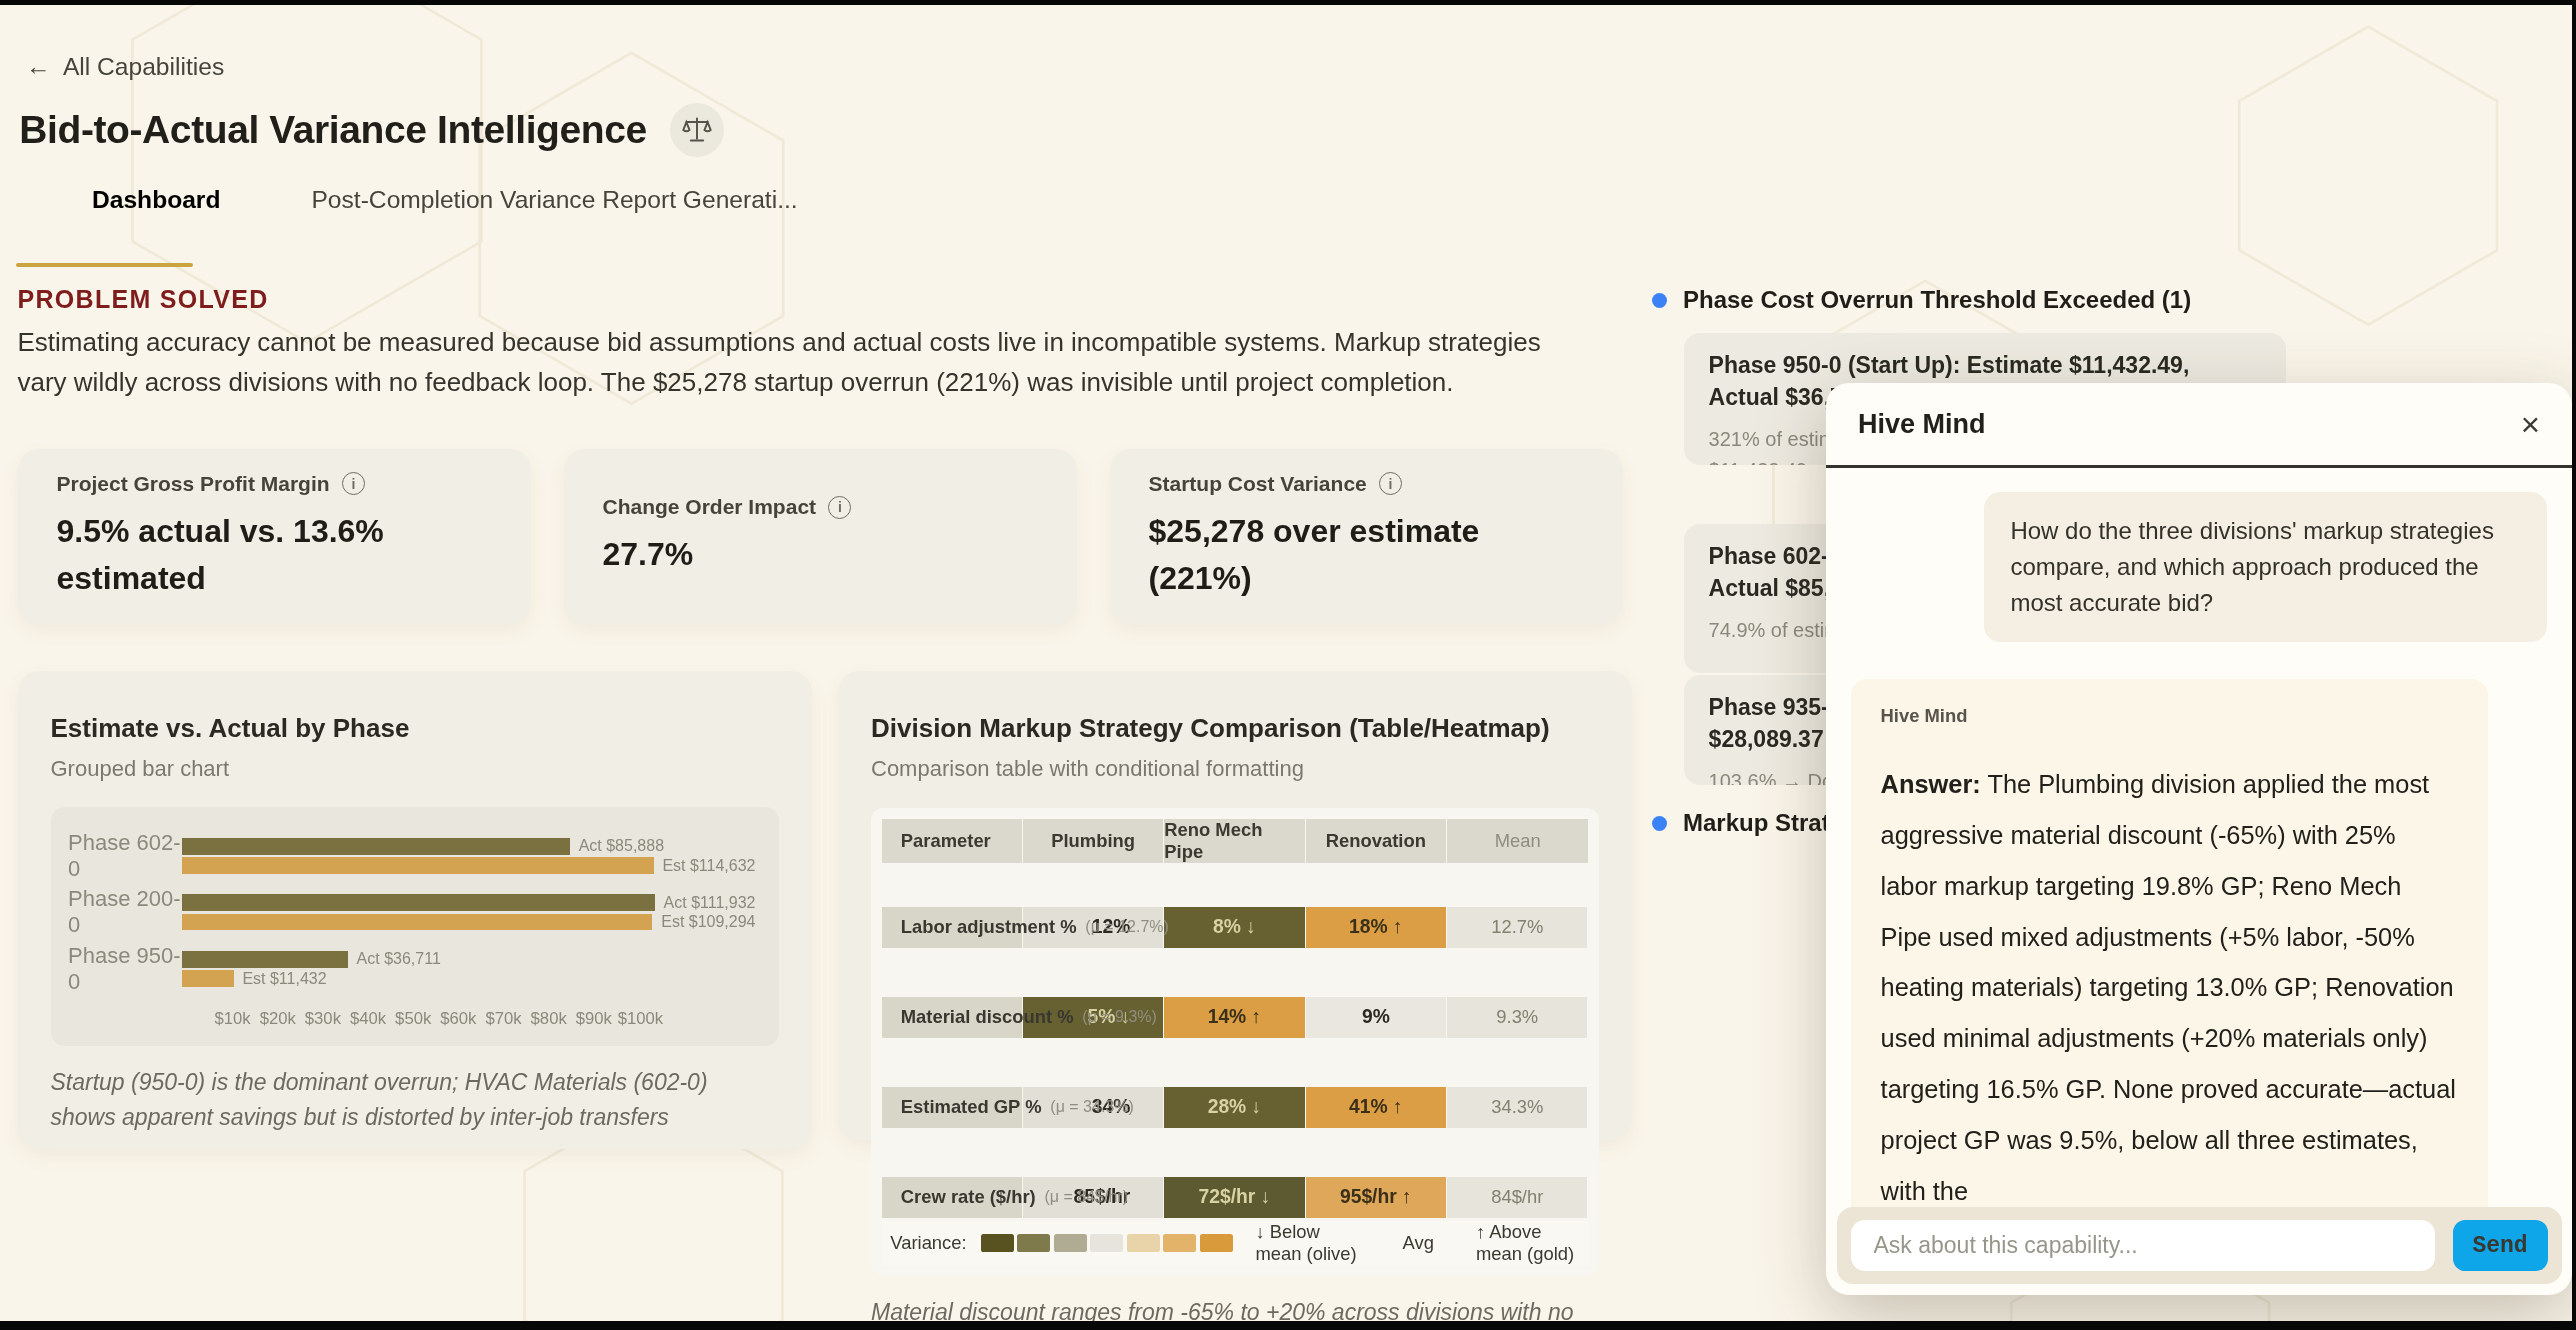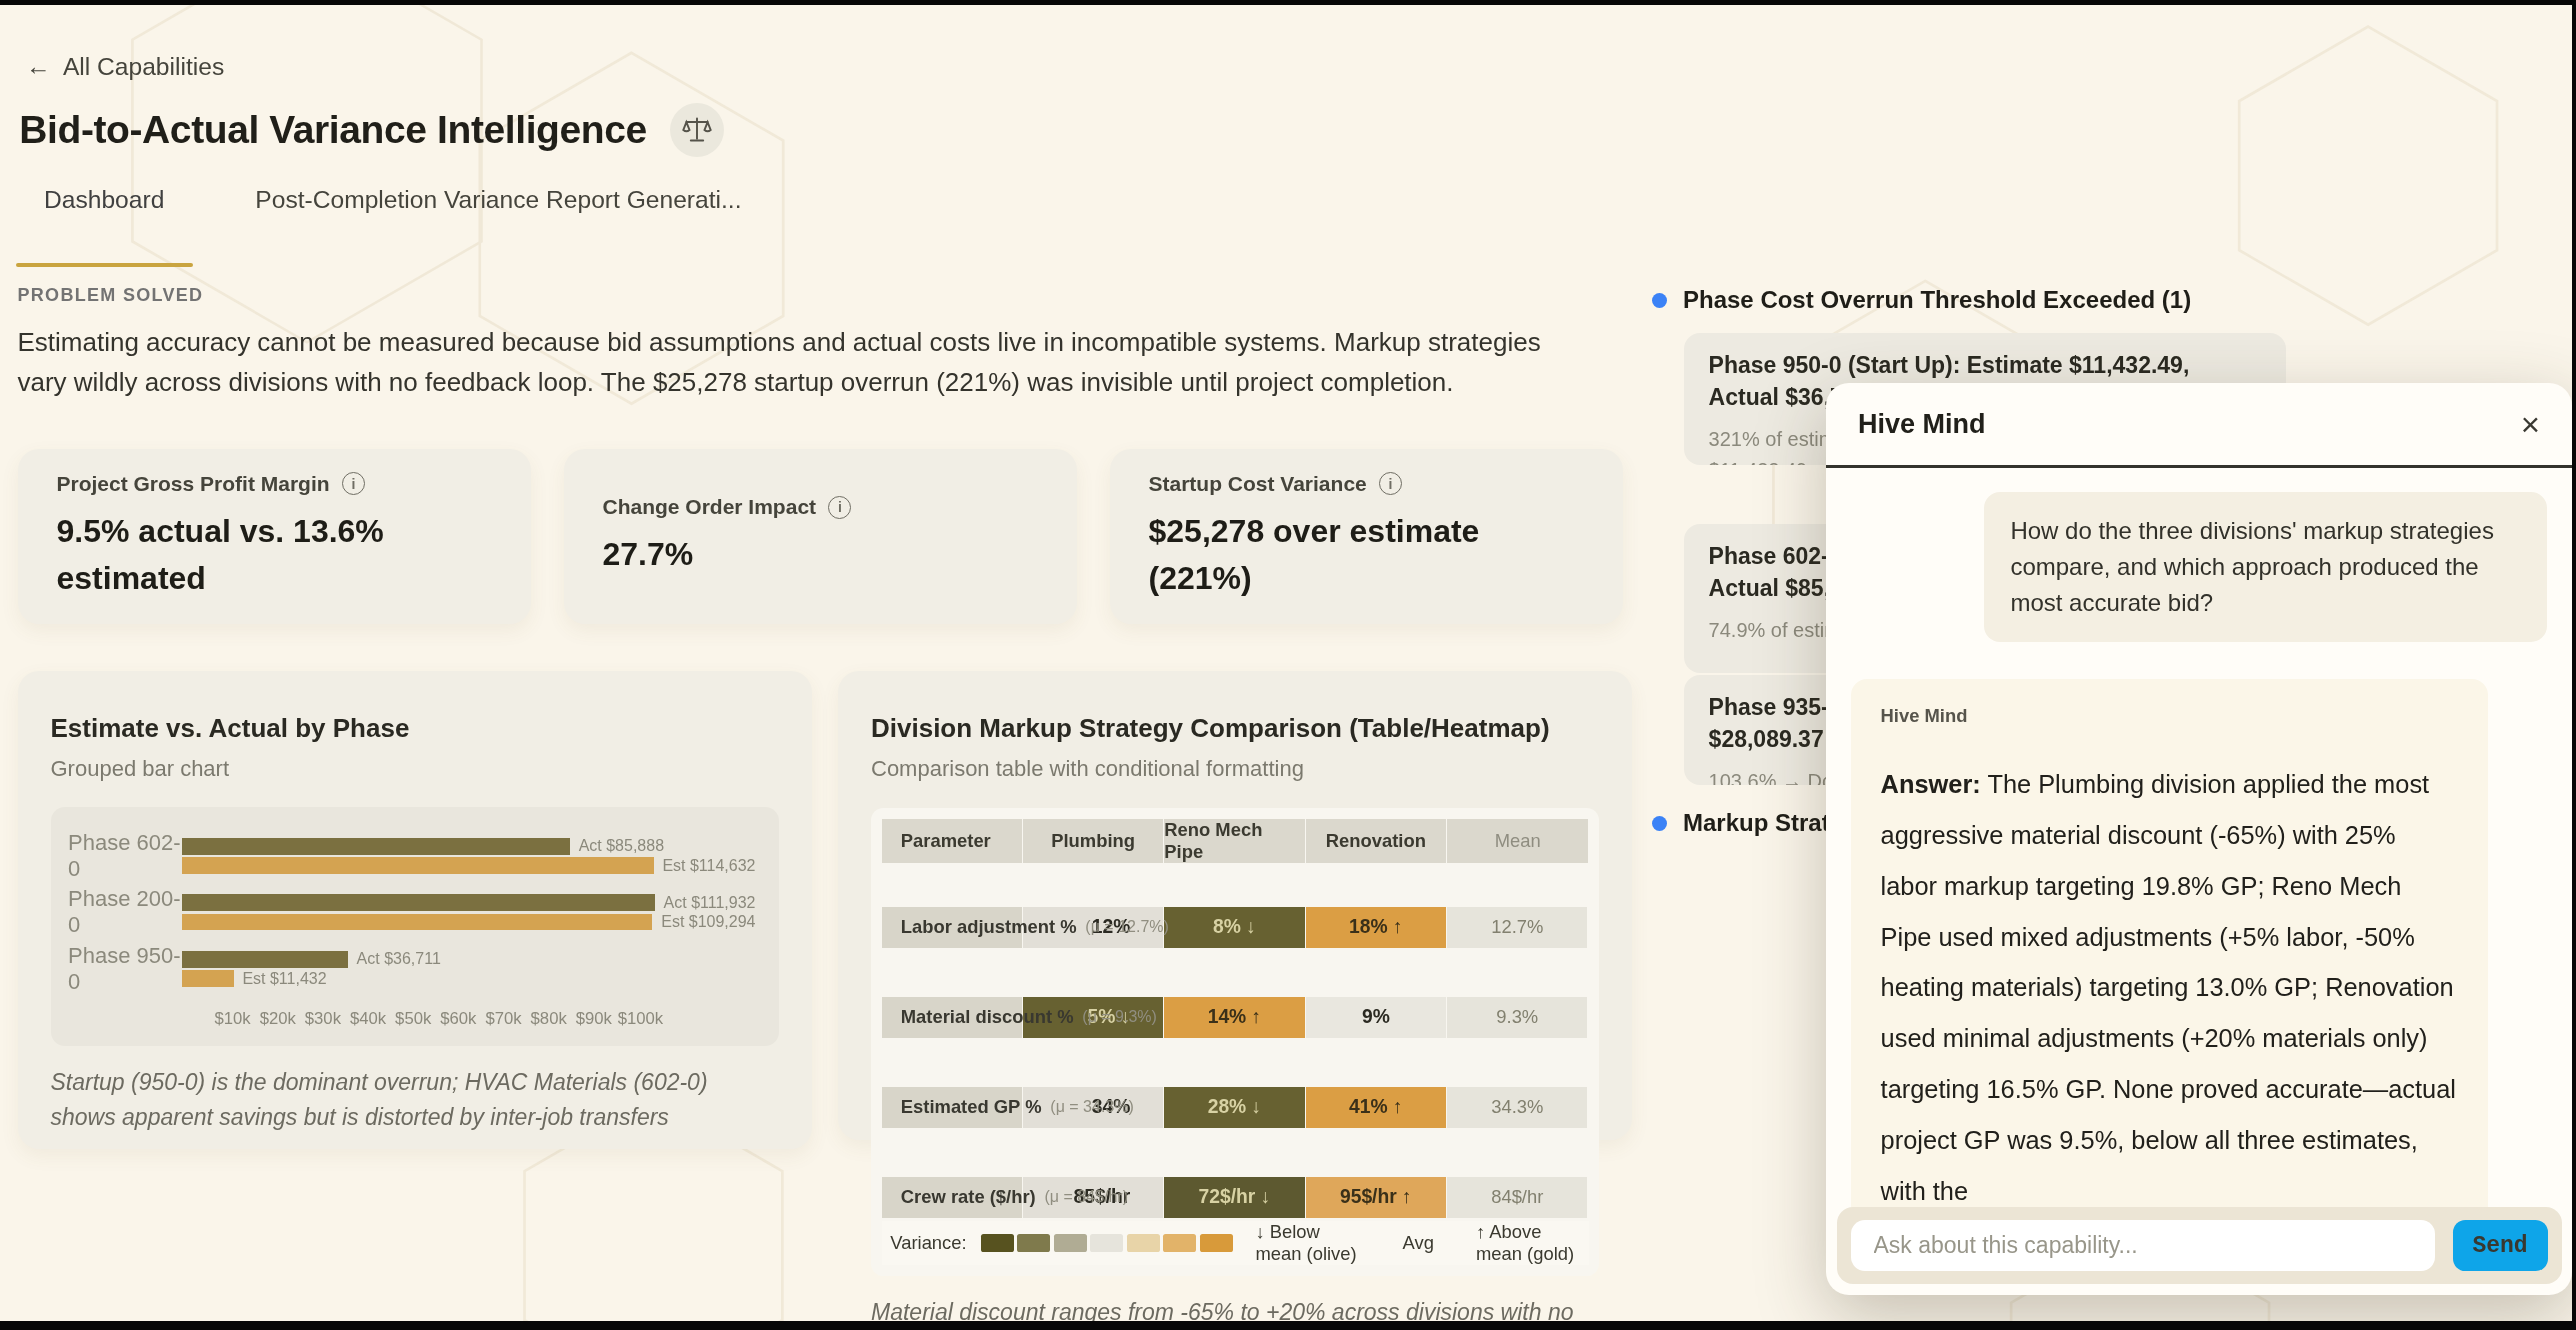--- a/index.html
+++ b/index.html
@@ -21,26 +21,26 @@
 
   
   .back { position:absolute; left:26px; top:53px; display:flex; align-items:center; gap:12.3px;
           font-size:24.6px; color:#45443c; cursor:pointer; }
   .title-row { position:absolute; left:19.3px; top:103px; display:flex; align-items:center; gap:23px; }
   .page-title { font-size:39px; font-weight:bold; color:#201f19; letter-spacing:-0.4px; }
   .title-badge { width:54px; height:54px; border-radius:50%; background:#ebe8dd;
                  display:flex; align-items:center; justify-content:center; }
   .tabs { position:absolute; left:44px; top:186px; display:flex; gap:91px; font-size:24.6px; }
   .tab { color:#45443c; cursor:pointer; }
-  .tab.active { color:#404040; font-weight:400; }
+  .tab.active { color:#000000; font-weight:700;margin-left:48px; }
   .tab-underline { position:absolute; left:16px; top:263px; width:177px; height:4.4px;
                    background:#c9a43f; border-radius:2.6px; }
 
-  .problem-label { position:absolute; left:17.5px; top:285px; font-size:18px; font-weight:bold;
-                   color:#737373; letter-spacing:1.3px; }
+  .problem-label { position:absolute; left:17.5px; top:285px; font-size:25px; font-weight:bold;
+                   color:#7f1d1d; letter-spacing:1.3px; }
   .problem-text { position:absolute; left:17.5px; top:323px; width:1579px; font-size:26px;
                   line-height:1.52; color:#34332c; }
 
   
   .metrics { position:absolute; left:17.5px; top:449px; display:flex; gap:33px; }
   .metric-card { width:513px; height:175px; background:#f1eee5; border-radius:21px;
                  box-shadow:0 7px 19.3px rgba(120,100,60,.07);
                  display:flex; flex-direction:column; justify-content:center; gap:12.3px;
                  padding:0 39px; }
   .metric-label-row { display:flex; align-items:center; gap:12.3px; font-size:21px; font-weight:600; color:#45443b; }

